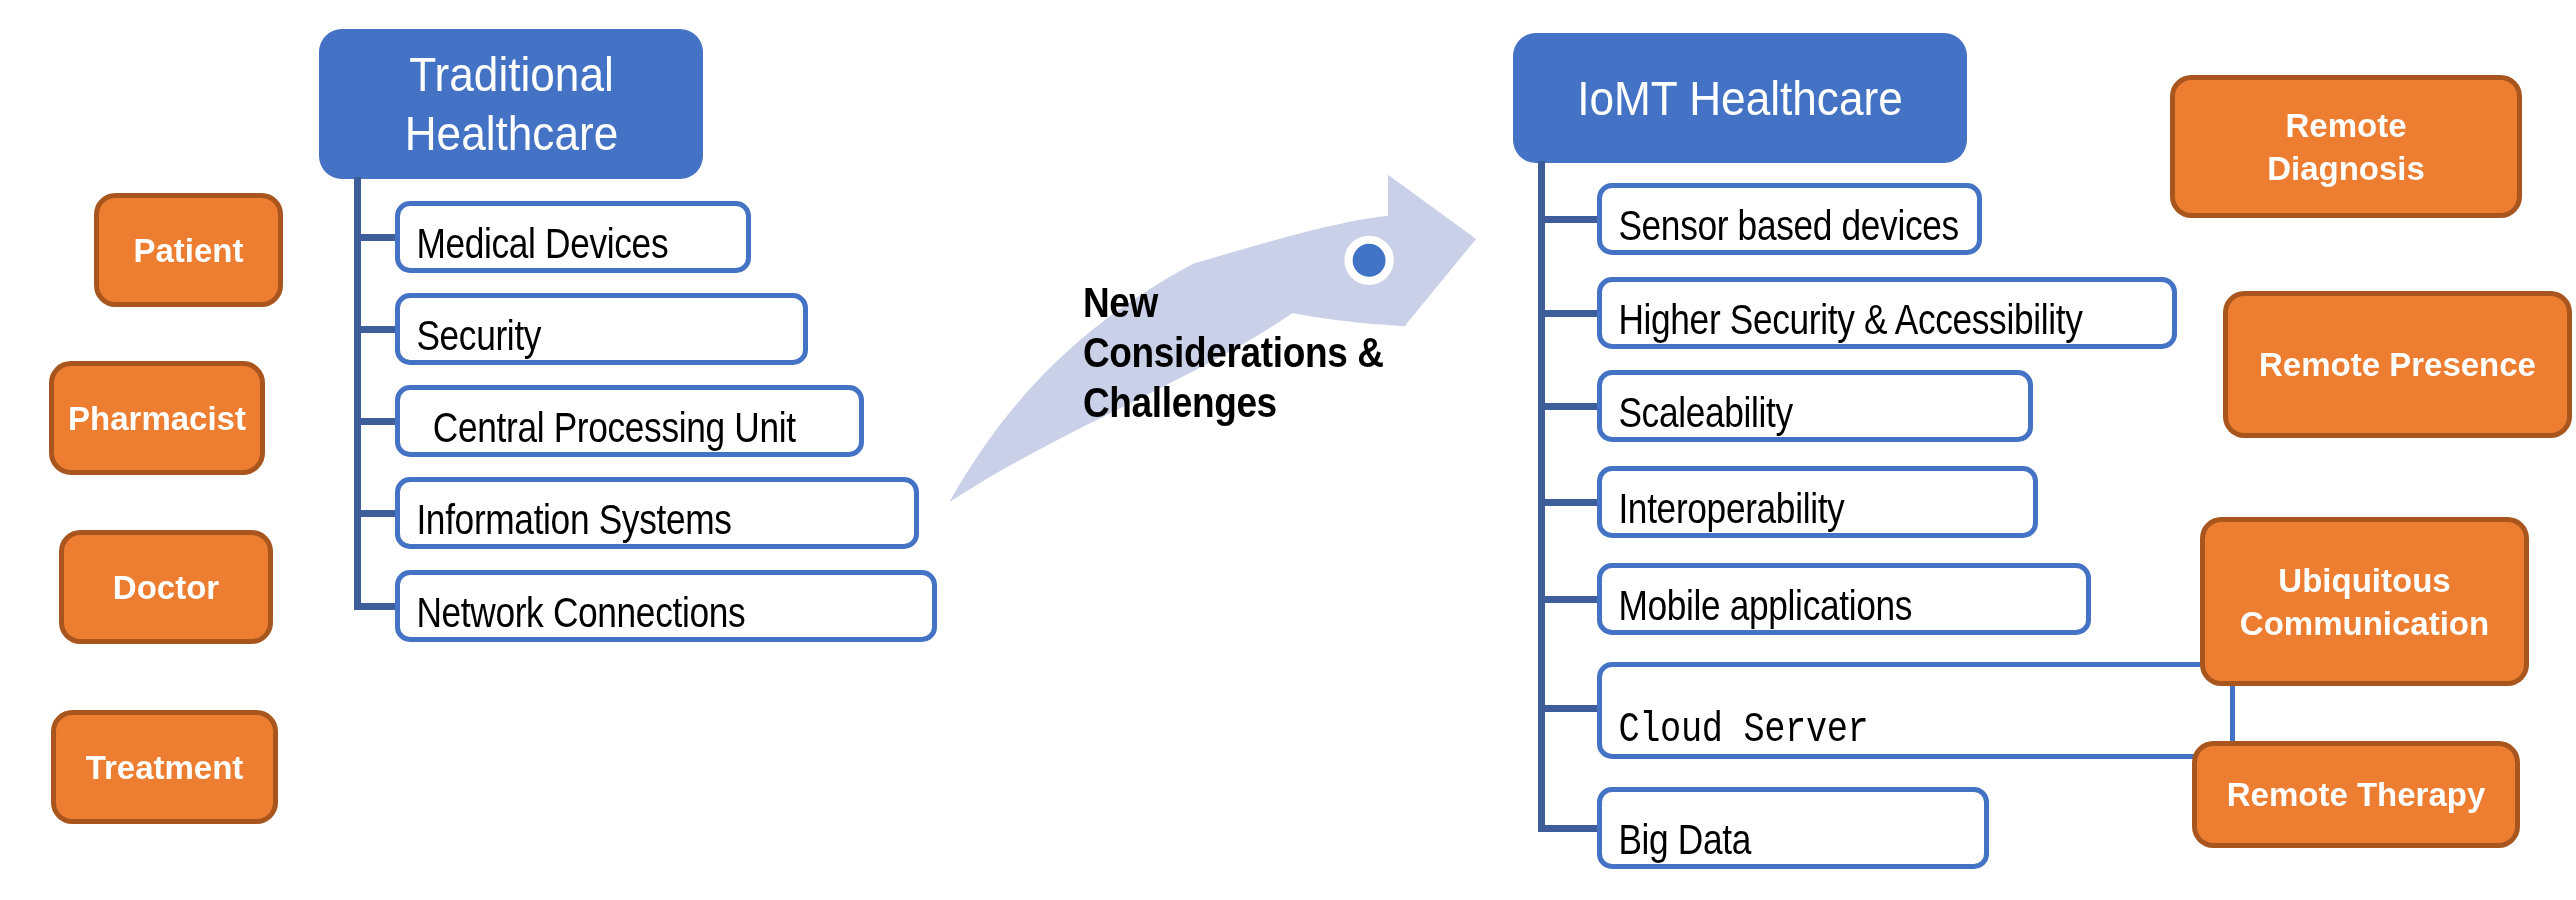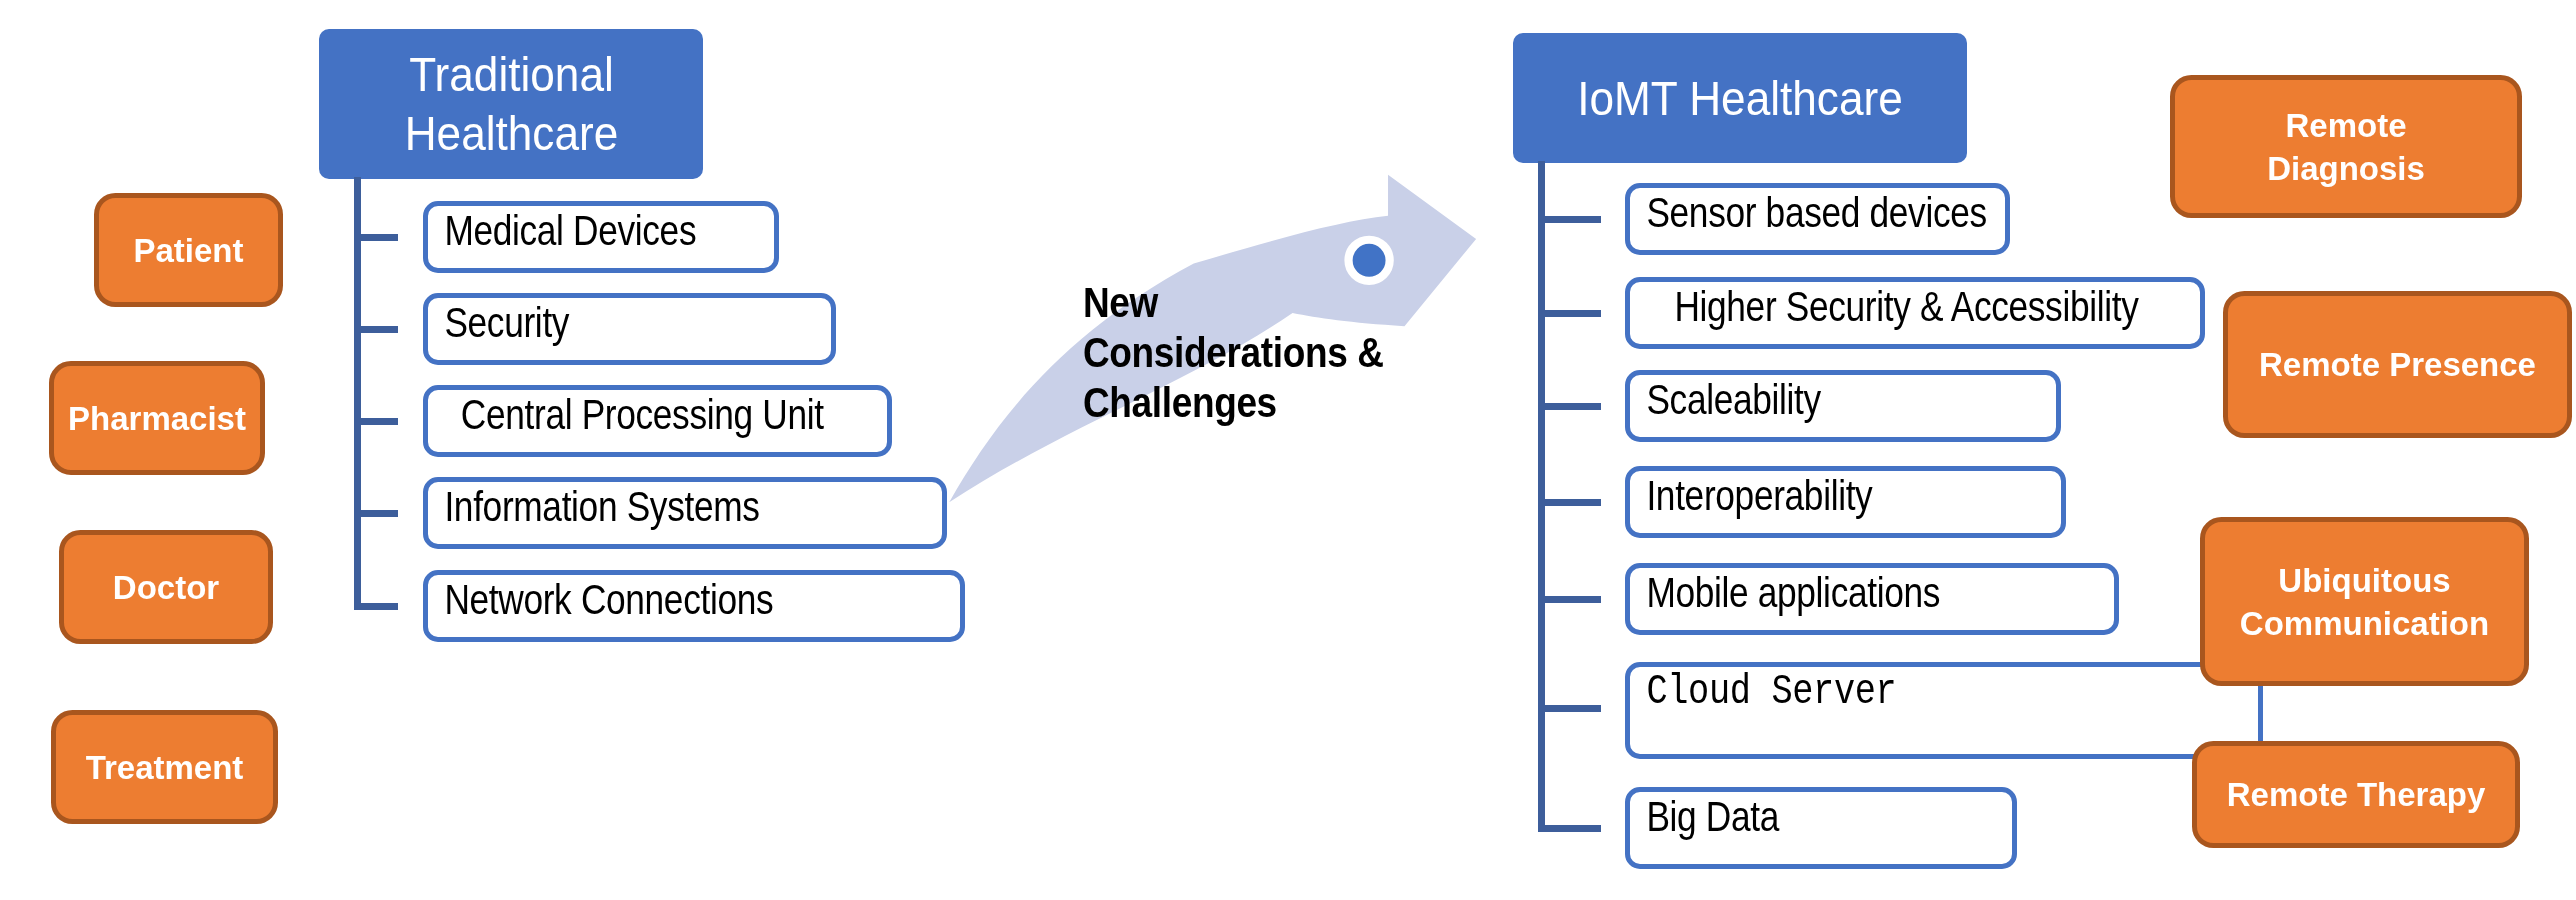--- a/index.html
+++ b/index.html
@@ -17,38 +17,38 @@
   html,body{margin:0;padding:0;background:var(--bg);}
   .canvas{
     position:relative;width:2576px;height:901px;background:var(--bg);
     font-family:"Liberation Sans",sans-serif;overflow:hidden;
   }
   .arrow-svg{position:absolute;left:0;top:0;width:2576px;height:901px;pointer-events:none;}
   .arrow-path{fill:var(--arrow_fill);}
   .arrow-dot{fill:var(--circle_fill);stroke:var(--text_white);stroke-width:10px;}
 
   .hdr{
-    position:absolute;background:var(--header_blue);border-radius:10px;
+    position:absolute;background:var(--header_blue);border-radius:23px;
     color:var(--text_white);display:flex;align-items:center;justify-content:center;
     text-align:center;font-size:48px;line-height:59px;font-weight:400;
   }
   .hdr .squeeze{transform:scaleX(0.92);transform-origin:center center;white-space:pre-line;}
 
   .actor{
     position:absolute;background:var(--orange_fill);border:5.8px solid var(--orange_border);
     border-radius:21.4px;color:var(--text_white);font-weight:700;font-size:33px;line-height:43px;
     display:flex;align-items:center;justify-content:center;text-align:center;box-sizing:border-box;
     z-index:5;
   }
   .benefit{padding:0 28px;}
 
   .titem{
     position:absolute;background:var(--bg);border:5px solid var(--item_border);
-    border-radius:15px;box-sizing:border-box;display:flex;align-items:flex-start;
-    font-size:43px;color:var(--text_black);z-index:2;margin-left:28px;
+    border-radius:15px;box-sizing:border-box;display:flex;align-items:flex-end;
+    font-size:43px;color:var(--text_black);z-index:2;
   }
   .titem .squeeze{
     transform:scaleX(0.82);transform-origin:left center;white-space:nowrap;
     padding-left:20px;letter-spacing:-0.4px;
   }
   .titem.indent .squeeze{padding-left:40px;}
 
   .vline,.hstub{position:absolute;background:var(--line_blue);z-index:1;}
 
   .transition-label{
@@ -131,21 +131,21 @@
   <div class="hstub" style="left:1538px;top:310px;width:63px;height:6.6px;"></div>
   <div class="hstub" style="left:1538px;top:403px;width:63px;height:6.6px;"></div>
   <div class="hstub" style="left:1538px;top:499px;width:63px;height:6.6px;"></div>
   <div class="hstub" style="left:1538px;top:596px;width:63px;height:6.6px;"></div>
   <div class="hstub" style="left:1538px;top:705px;width:63px;height:6.6px;"></div>
   <div class="hstub" style="left:1538px;top:825px;width:63px;height:6.6px;"></div>
 
   <div class="titem" style="left:1597px;top:183px;width:385px;height:72px;">
     <span class="squeeze">Sensor based devices</span>
   </div>
-  <div class="titem" style="left:1597px;top:277px;width:580px;height:72px;padding-left:28px;">
+  <div class="titem" style="left:1597px;top:277px;width:580px;height:72px;">
     <span class="squeeze">Higher Security &amp; Accessibility</span>
   </div>
   <div class="titem" style="left:1597px;top:370px;width:436px;height:72px;">
     <span class="squeeze">Scaleability</span>
   </div>
   <div class="titem" style="left:1597px;top:466px;width:441px;height:72px;">
     <span class="squeeze">Interoperability</span>
   </div>
   <div class="titem" style="left:1597px;top:563px;width:494px;height:72px;">
     <span class="squeeze">Mobile applications</span>

